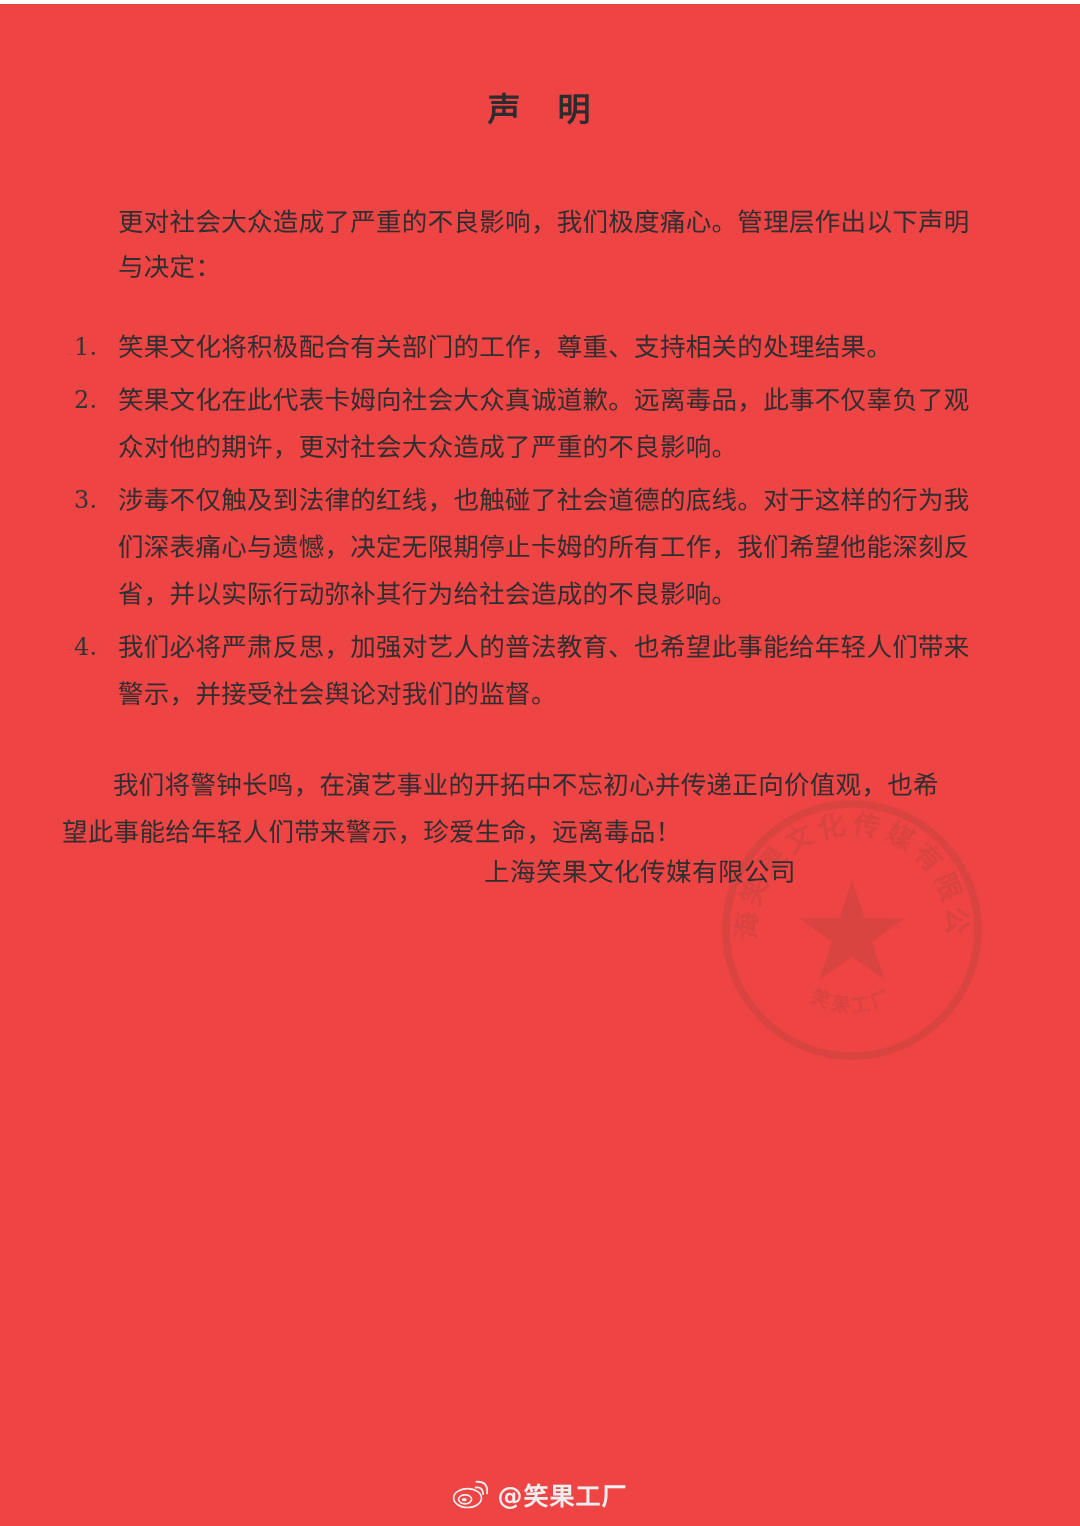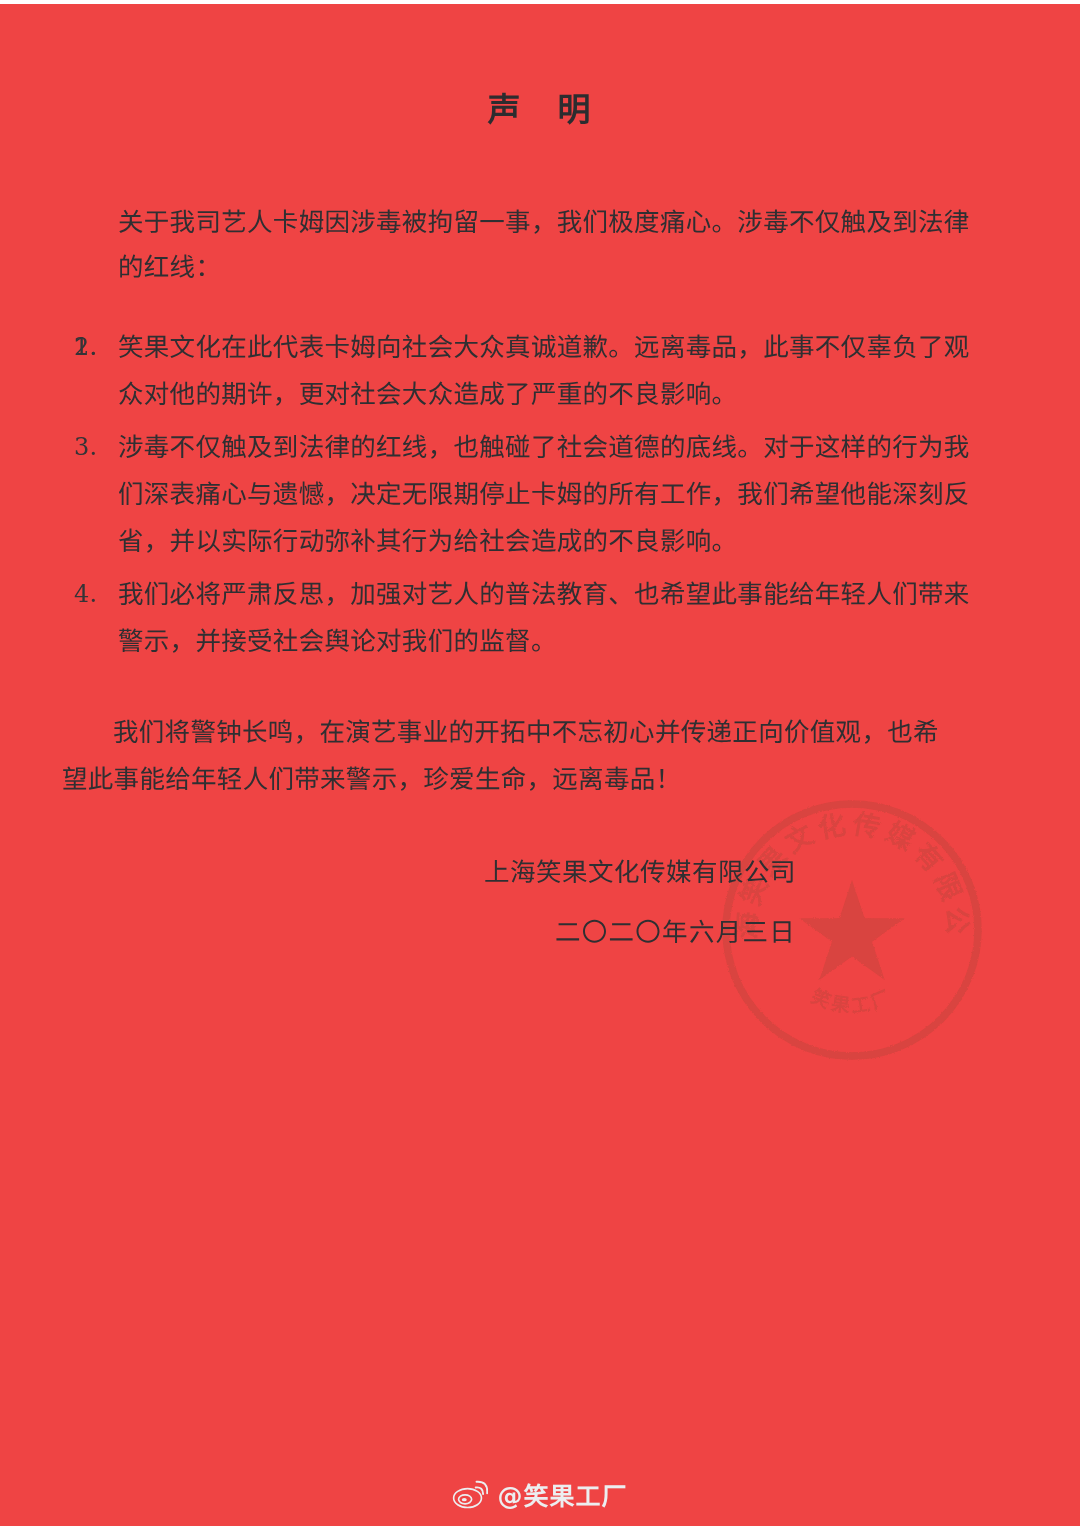--- a/index.html
+++ b/index.html
@@ -163,25 +163,26 @@
 </style>
 </head>
 <body>
 
 <div class="page">
 
   <div class="doc-title">声　明</div>
 
   <div class="body-block">
 
-    <p class="lead-para">关于我司艺人卡姆因涉毒被拘留一事，我们极度痛心。涉毒不仅触及到法律的红线：</p>
+    <p class="lead-para">更对社会大众造成了严重的不良影响，我们极度痛心。管理层作出以下声明与决定：</p>
 
     <ol class="numbered-list">
       <li class="list-item">
         <span class="list-marker">1.</span>
+        <span class="list-text">笑果文化将积极配合有关部门的工作，尊重、支持相关的处理结果。</span>
       </li>
       <li class="list-item">
         <span class="list-marker">2.</span>
         <span class="list-text">笑果文化在此代表卡姆向社会大众真诚道歉。远离毒品，此事不仅辜负了观众对他的期许，更对社会大众造成了严重的不良影响。</span>
       </li>
       <li class="list-item">
         <span class="list-marker">3.</span>
         <span class="list-text">涉毒不仅触及到法律的红线，也触碰了社会道德的底线。对于这样的行为我们深表痛心与遗憾，决定无限期停止卡姆的所有工作，我们希望他能深刻反省，并以实际行动弥补其行为给社会造成的不良影响。</span>
       </li>
       <li class="list-item">
@@ -216,21 +217,20 @@
 
         <text font-family="'DejaVu Serif','Liberation Serif',serif" font-size="19" font-weight="700" fill="#d6443f" letter-spacing="3">
           <textPath href="#sealArcBottom" startOffset="50%" text-anchor="middle" aria-label="笑果工厂">笑果工厂</textPath>
         </text>
       </g>
     </svg>
   </div>
 
   <div class="signature-block">
     <div class="sig-company">上海笑果文化传媒有限公司</div>
-    <div class="sig-date">二〇二〇年六月三日</div>
   </div>
 
   <div class="watermark">
     <svg class="watermark-logo" viewBox="0 0 44 36">
       <ellipse cx="19" cy="23" rx="17" ry="11.5" fill="none" stroke="#eceef0" stroke-width="2"></ellipse>
       <ellipse cx="16" cy="24.5" rx="8" ry="5.5" fill="none" stroke="#eceef0" stroke-width="2"></ellipse>
       <ellipse cx="15" cy="25" rx="3" ry="2" fill="#eceef0"></ellipse>
       <path d="M 29 10 q 9 -1 9 8" fill="none" stroke="#eceef0" stroke-width="2.4" stroke-linecap="round"></path>
       <path d="M 30 3 q 14 -1 13 14" fill="none" stroke="#eceef0" stroke-width="2.4" stroke-linecap="round"></path>
     </svg>

